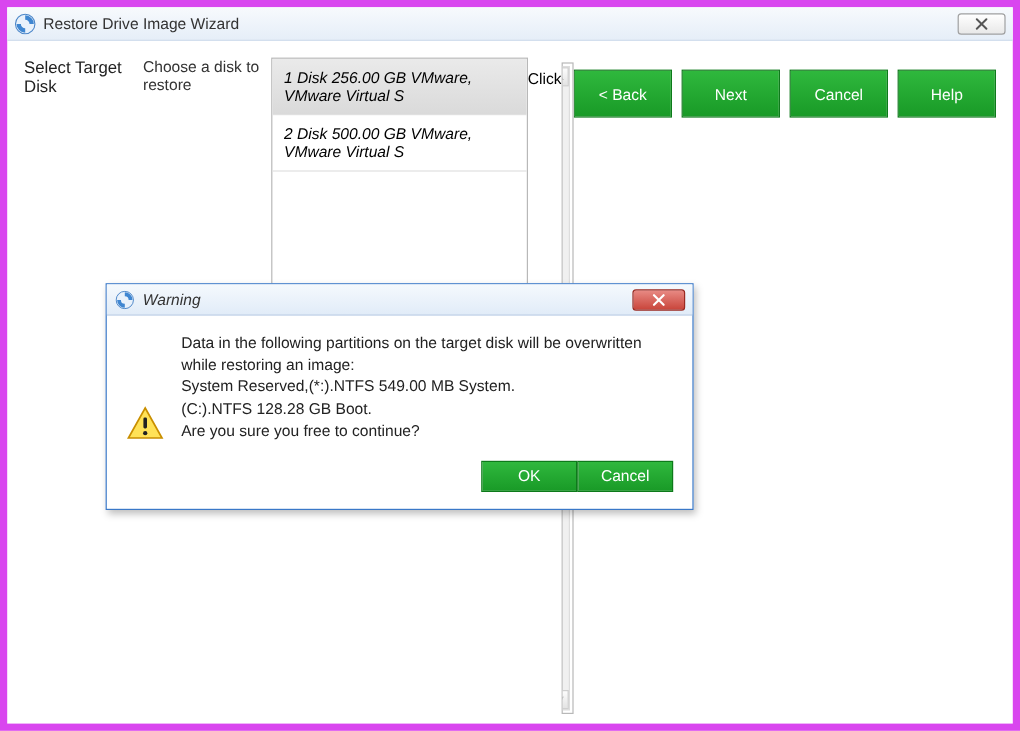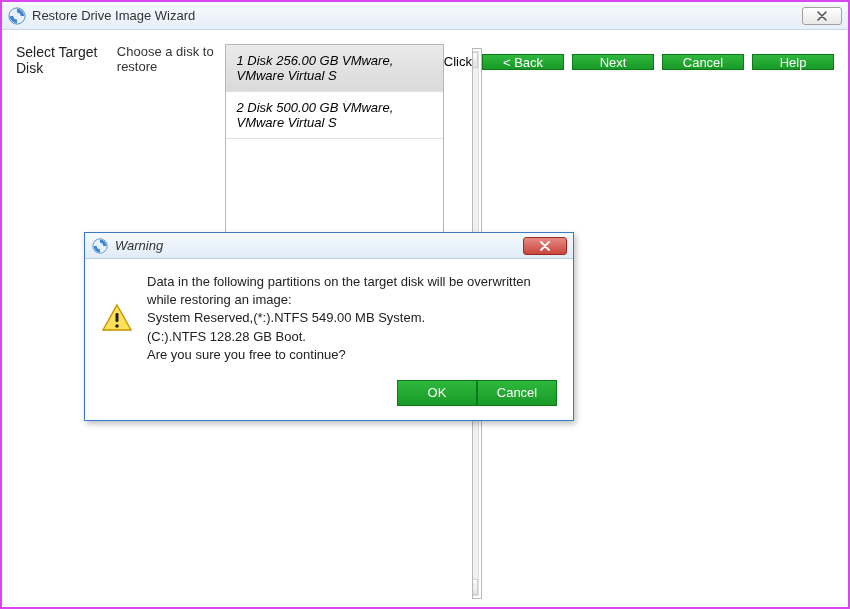--- a/index.html
+++ b/index.html
@@ -5,21 +5,21 @@
     * { margin: 0; padding: 0; box-sizing: border-box; }
     body {
       font-family: "Segoe UI", Tahoma, sans-serif;
       font-size: 13px;
       background: #fff;
       color: #000;
     }
     .window {
       width: 850px;
       height: 609px;
-      border: 2px solid #d946ef;
+      border: 6px solid #d946ef;
       background: #fff;
       position: relative;
       overflow: hidden;
     }
     .titlebar {
       height: 28px;
       background: linear-gradient(to bottom, #f7fafd 0%, #e6eef8 100%);
       border-bottom: 1px solid #c9d7ea;
       display: flex;
       align-items: center;
@@ -158,21 +158,21 @@
     .scroll-btn.up { top: 0; }
     .scroll-btn.down { bottom: 0; }
     .footer {
       display: flex;
       justify-content: flex-end;
       gap: 8px;
       padding-top: 10px;
     }
     .btn-green {
       min-width: 82px;
-      height: 16px;
+      height: 40px;
       background: linear-gradient(to bottom, #2fb83d 0%, #199a27 100%);
       border: 1px solid #0d7a1a;
       color: #fff;
       font-size: 13px;
       display: flex;
       align-items: center;
       justify-content: center;
       cursor: pointer;
       padding: 0 12px;
     }
@@ -203,21 +203,21 @@
       font-size: 11px;
       cursor: pointer;
     }
     .dialog-body {
       padding: 14px 16px 14px 16px;
       display: flex;
       flex-direction: column;
     }
     .dialog-row {
       display: flex;
-      align-items: center;
+      align-items: flex-end;
     }
     .warn-icon {
       width: 32px; height: 30px;
       margin-right: 14px;
       flex-shrink: 0;
     }
     .dialog-text {
       font-size: 13px;
       line-height: 1.4;
       color: #222;

